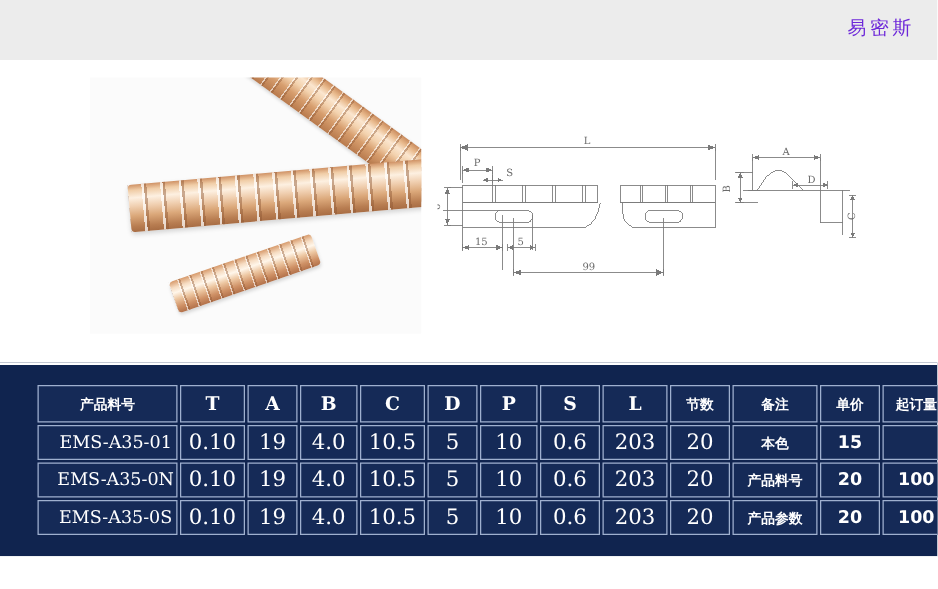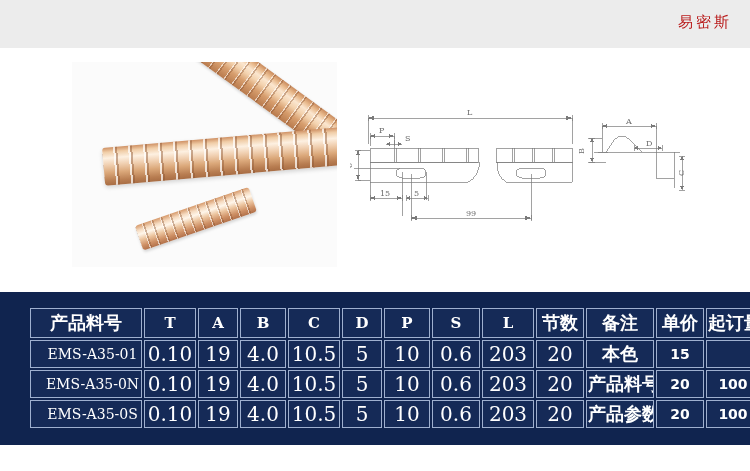--- a/index.html
+++ b/index.html
@@ -27,21 +27,21 @@
     color:#ffffff;
     font-size:25px;
     font-weight:bold;
     letter-spacing:5px;
     line-height:32px;
     font-family:"DejaVu Sans","Liberation Sans",sans-serif;
     white-space:nowrap;
   }
   .header-brand{
     position:absolute;right:18px;top:13px;
-    color:#b91c1c;
+    color:#6d28d9;
     font-size:15px;
     letter-spacing:3px;
     font-family:"DejaVu Serif","Liberation Serif",serif;
     white-space:nowrap;
   }
 
   
   .media{
     position:absolute;left:0;top:48px;width:750px;height:242px;
     background:#ffffff;
@@ -123,34 +123,34 @@
     width:694px;
     table-layout:fixed;
   }
   table.spec th,table.spec td{
     background:#152a57;
     border:1px solid #9fb0cf;
     color:#ffffff;
     text-align:center;
     height:26px;
     padding:0 1px;
-    font-size:20px;
+    font-size:17px;
     font-family:"DejaVu Serif","Liberation Serif",serif;
     white-space:nowrap;
     overflow:hidden;
   }
   table.spec th{
     font-weight:bold;
     font-size:15px;
     height:28px;
   }
   table.spec th.cjk,table.spec td.cjk{
     font-family:Liberation Serif, serif;
     font-weight:bold;
-    font-size:18px;
+    font-size:11px;
   }
   table.spec td.partno{
     font-family:"DejaVu Serif","Liberation Serif",serif;
     font-size:14px;
     letter-spacing:0px;
     padding-left:14px;
   }
   table.spec td.num-bold{
     font-family:"DejaVu Sans","Liberation Sans",sans-serif;
     font-weight:bold;

